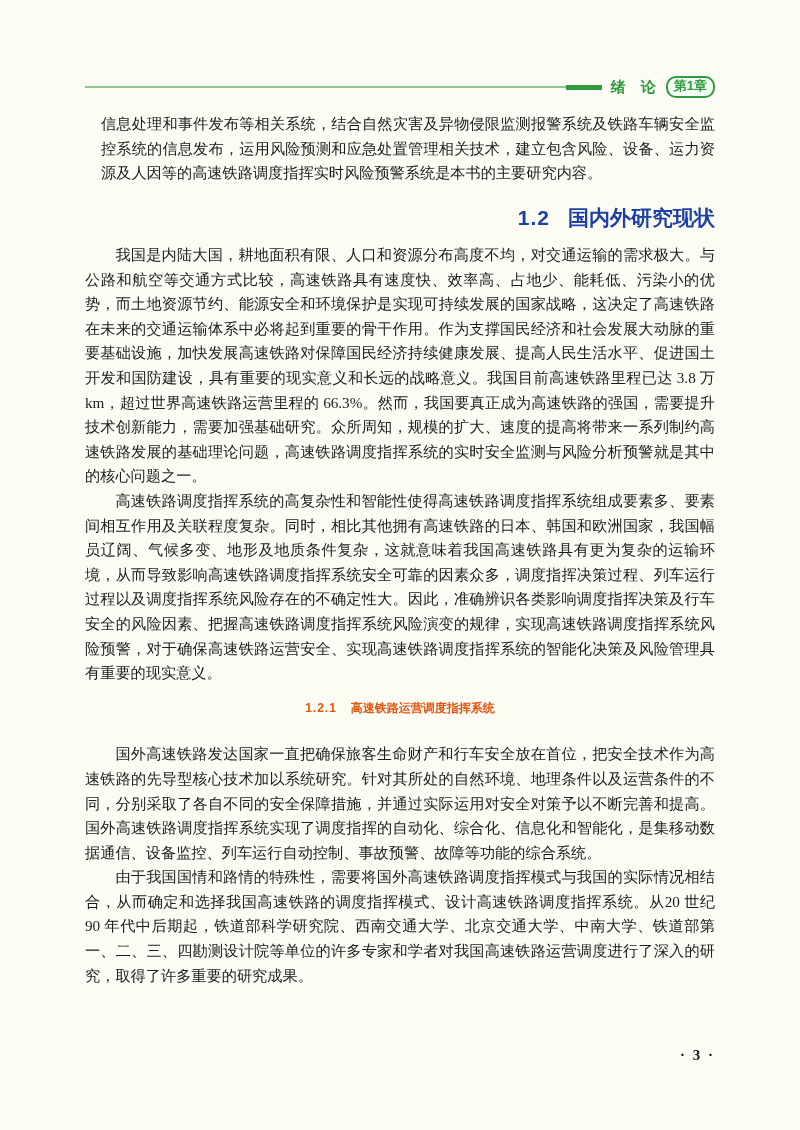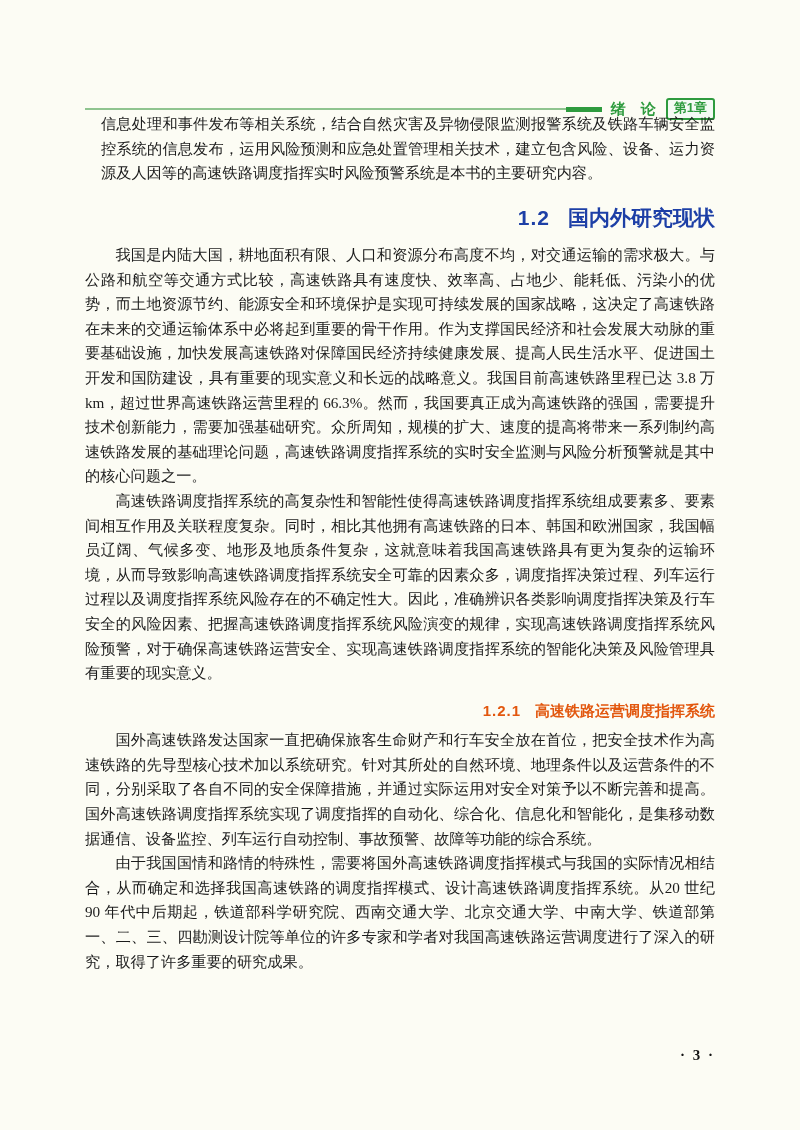--- a/index.html
+++ b/index.html
@@ -12,39 +12,39 @@
   }
   .page {
     position: relative;
     width: 800px; height: 1130px;
     background: var(--paper, #fcfcf4);
   }
 
   
   .chapter-header {
     position: absolute;
-    top: 98px; left: 85px; width: 630px;
+    top: 76px; left: 85px; width: 630px;
     display: flex; align-items: center;
     height: 22px;
   }
   .rule { flex: 1; height: 2px; background: #8fc48f; }
   .rule-dark { width: 36px; height: 5px; background: var(--green, #2e9b3e); margin-right: 9px; }
   .running-title {
     font-family: "Liberation Sans", sans-serif;
     font-weight: 700; font-size: 15px;
     color: var(--green, #2e9b3e);
     margin-right: 10px;
     white-space: pre;
   }
   .chapter-badge {
     font-family: "Liberation Sans", sans-serif;
     font-weight: 700; font-size: 13px;
     color: var(--green, #2e9b3e);
     border: 2px solid var(--green, #2e9b3e);
-    border-radius: 3px;
+    border-radius: 10px;
     padding: 1px 6px 2px;
     line-height: 1.1;
     background: #f4faf4;
   }
 
   
   .content {
     position: absolute;
     top: 112px; left: 85px; width: 630px;
     font-size: 15.2px; line-height: 24.6px;
@@ -58,26 +58,26 @@
     margin: 19px 0 12px;
     font-family: "Liberation Sans", sans-serif;
     font-weight: 700; font-size: 21px;
     color: var(--blue, #1d3fa6);
     line-height: 1.25;
     text-align: right; text-indent: 0;
   }
   .section-heading .num { margin-right: 18px; letter-spacing: 1px; }
 
   .subsection-heading {
-    margin: 15px 0 8px;
+    margin: 15px 0 26px;
     font-family: "Liberation Sans", sans-serif;
-    font-weight: 700; font-size: 15px;
+    font-weight: 700; font-size: 12px;
     color: var(--orange, #e2570e);
     line-height: 1.3;
-    text-align: right; text-indent: 0;
+    text-align: center; text-indent: 0;
   }
   .subsection-heading .num { margin-right: 14px; letter-spacing: 1px; }
 
   
   .page-footer {
     position: absolute;
     right: 85px; bottom: 66px;
     font-weight: 700; font-size: 15px;
     color: #141414;
     letter-spacing: 2px;

